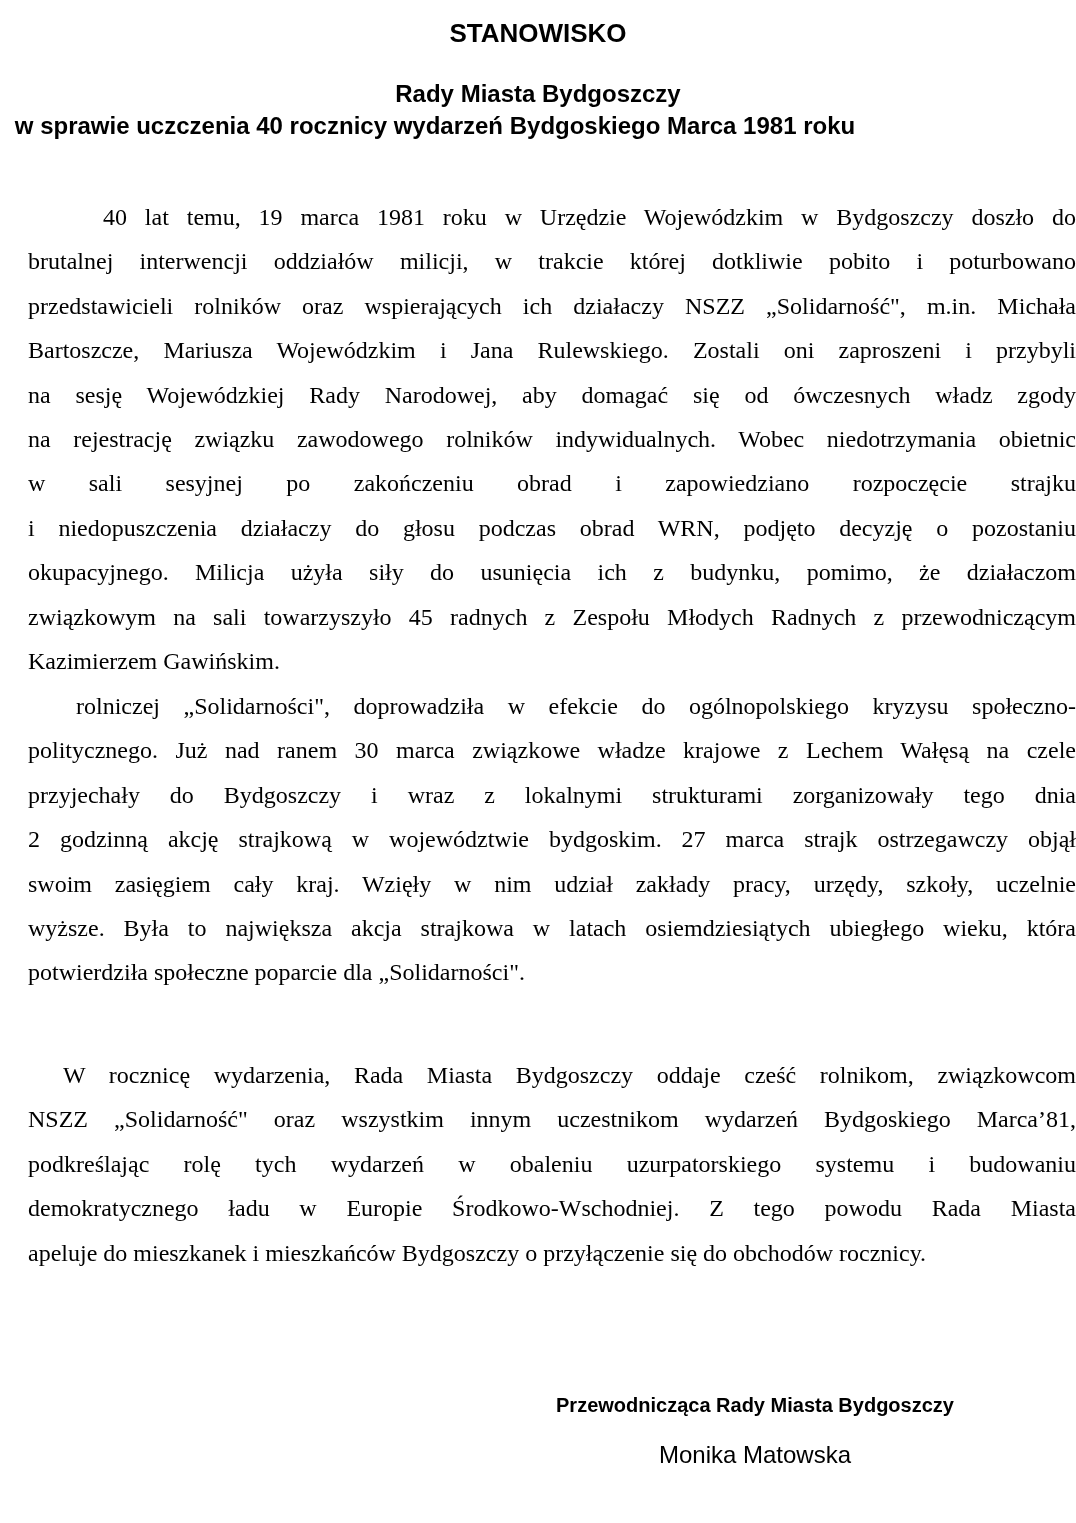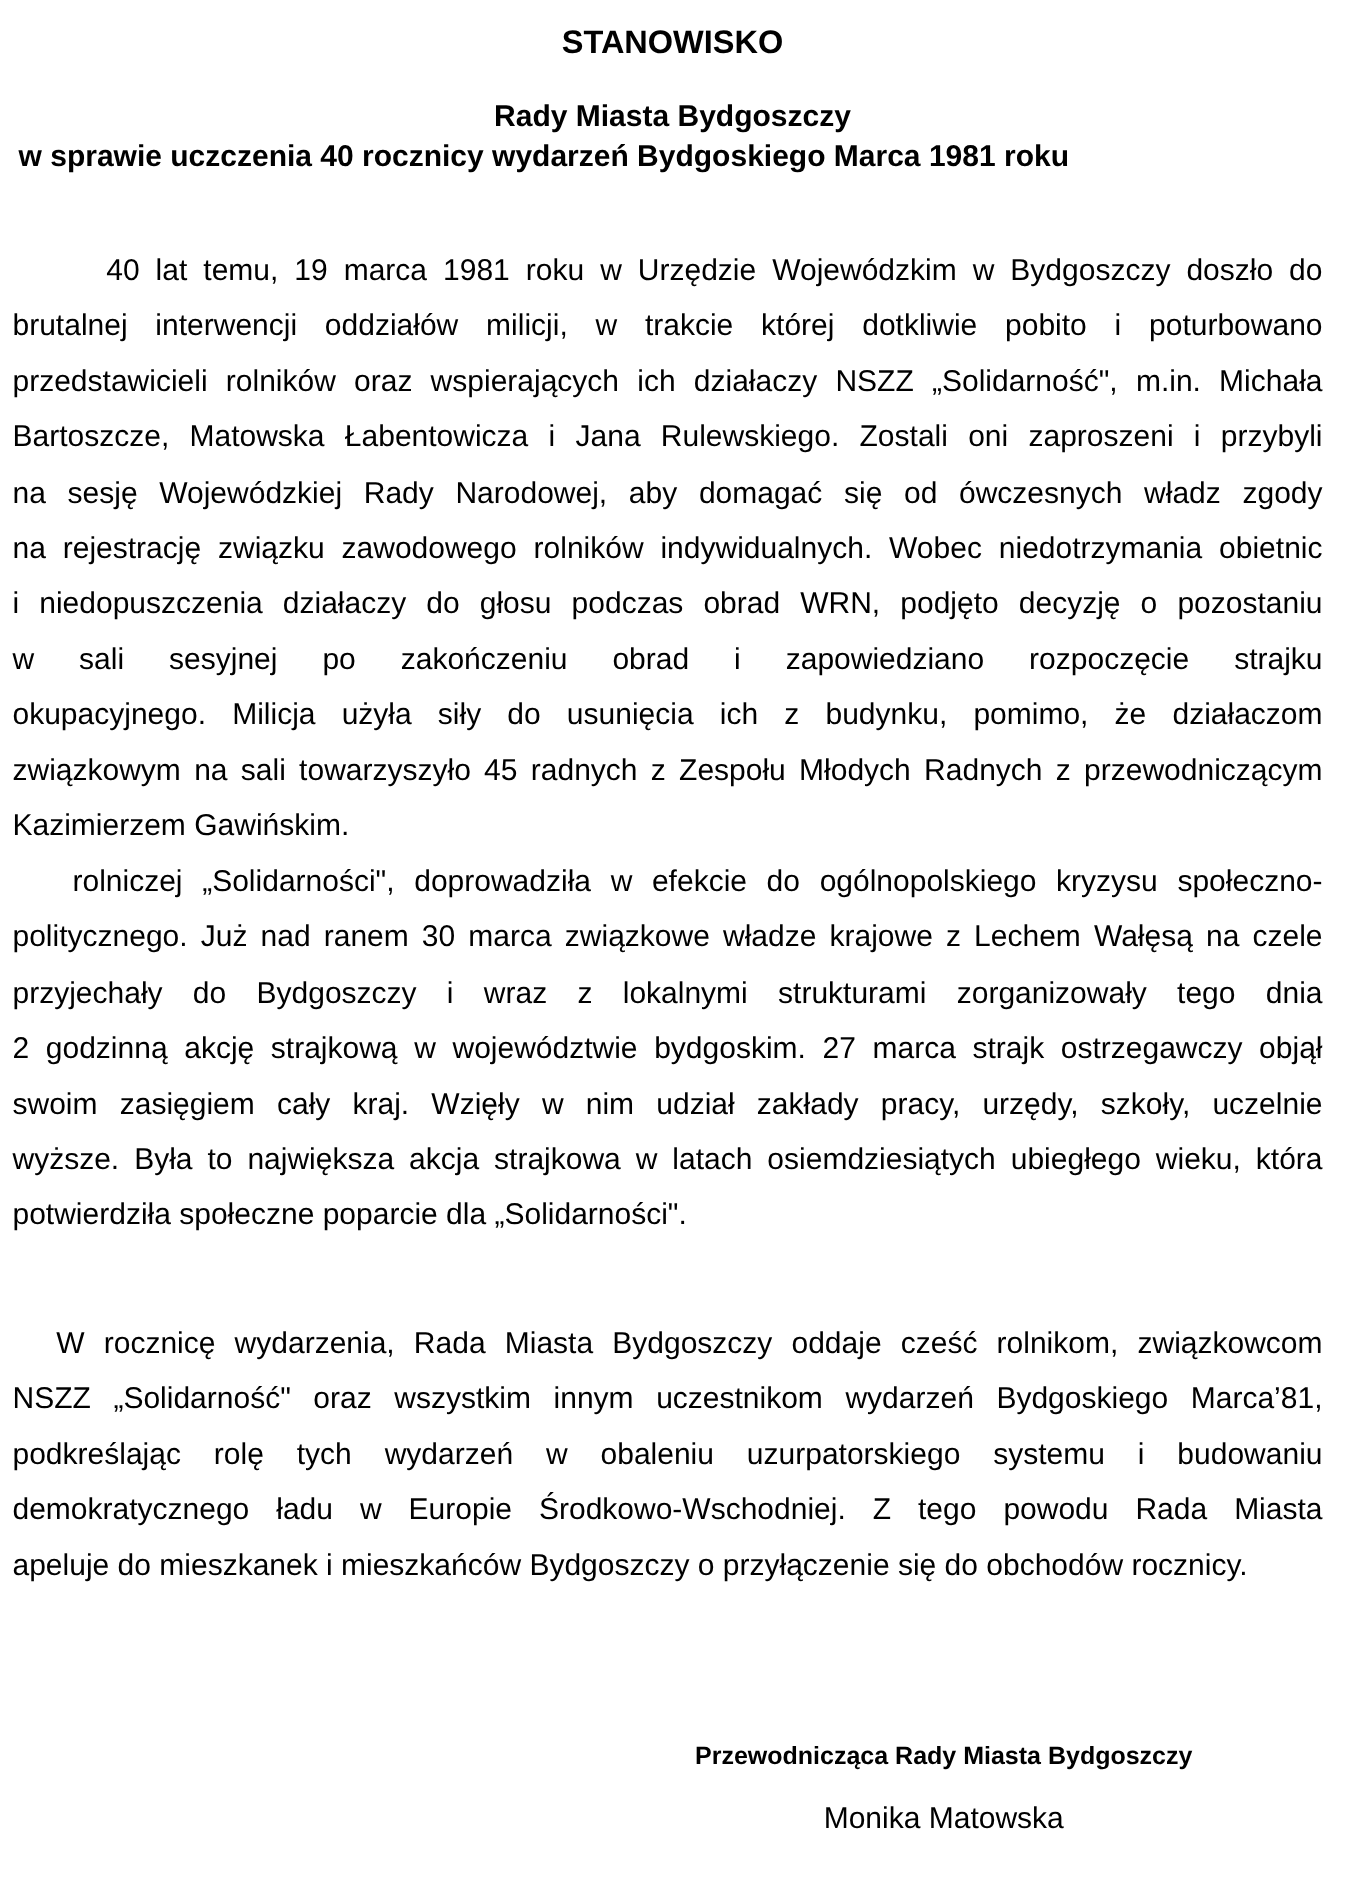--- a/index.html
+++ b/index.html
@@ -48,24 +48,25 @@
     left: 0;
     width: 870px;
     text-align: center;
     font-weight: bold;
     font-size: 24px;
     line-height: 30px;
     white-space: nowrap;
   }
   .para {
     position: absolute;
-    left: 10px;
+    left: 28px;
     width: 1048px;
     font-size: 24px;
     line-height: 44.4px;
+    font-family: Liberation Serif, serif;
   }
   .para-1 { top: 195px; }
   .para-2 { top: 684px; }
   .para-3 { top: 1053px; }
   .line {
     text-align: justify;
     text-align-last: justify;
   }
   .line:last-child {
     text-align-last: left;
@@ -101,25 +102,25 @@
   <div class="doc-title">STANOWISKO</div>
 
   <div class="doc-subtitle">Rady Miasta Bydgoszczy</div>
 
   <div class="doc-subject">w sprawie uczczenia 40 rocznicy wydarzeń Bydgoskiego Marca 1981 roku</div>
 
   <div class="para para-1">
       <div class="line">40 lat temu, 19 marca 1981 roku w Urzędzie Wojewódzkim w Bydgoszczy doszło do</div>
       <div class="line">brutalnej interwencji oddziałów milicji, w trakcie której dotkliwie pobito i poturbowano</div>
       <div class="line">przedstawicieli rolników oraz wspierających ich działaczy NSZZ „Solidarność", m.in. Michała</div>
-      <div class="line">Bartoszcze, Matowska Łabentowicza i Jana Rulewskiego. Zostali oni zaproszeni i przybyli</div>
+      <div class="line">Bartoszcze, Mariusza Wojewódzkim i Jana Rulewskiego. Zostali oni zaproszeni i przybyli</div>
       <div class="line">na sesję Wojewódzkiej Rady Narodowej, aby domagać się od ówczesnych władz zgody</div>
       <div class="line">na rejestrację związku zawodowego rolników indywidualnych. Wobec niedotrzymania obietnic</div>
+      <div class="line">w sali sesyjnej po zakończeniu obrad i zapowiedziano rozpoczęcie strajku</div>
       <div class="line">i niedopuszczenia działaczy do głosu podczas obrad WRN, podjęto decyzję o pozostaniu</div>
-      <div class="line">w sali sesyjnej po zakończeniu obrad i zapowiedziano rozpoczęcie strajku</div>
       <div class="line">okupacyjnego. Milicja użyła siły do usunięcia ich z budynku, pomimo, że działaczom</div>
       <div class="line">związkowym na sali towarzyszyło 45 radnych z Zespołu Młodych Radnych z przewodniczącym</div>
       <div class="line">Kazimierzem Gawińskim.</div>
     </div>
 
   <div class="para para-2">
       <div class="line">rolniczej „Solidarności", doprowadziła w efekcie do ogólnopolskiego kryzysu społeczno-</div>
       <div class="line">politycznego. Już nad ranem 30 marca związkowe władze krajowe z Lechem Wałęsą na czele</div>
       <div class="line">przyjechały do Bydgoszczy i wraz z lokalnymi strukturami zorganizowały tego dnia</div>
       <div class="line">2 godzinną akcję strajkową w województwie bydgoskim. 27 marca strajk ostrzegawczy objął</div>

